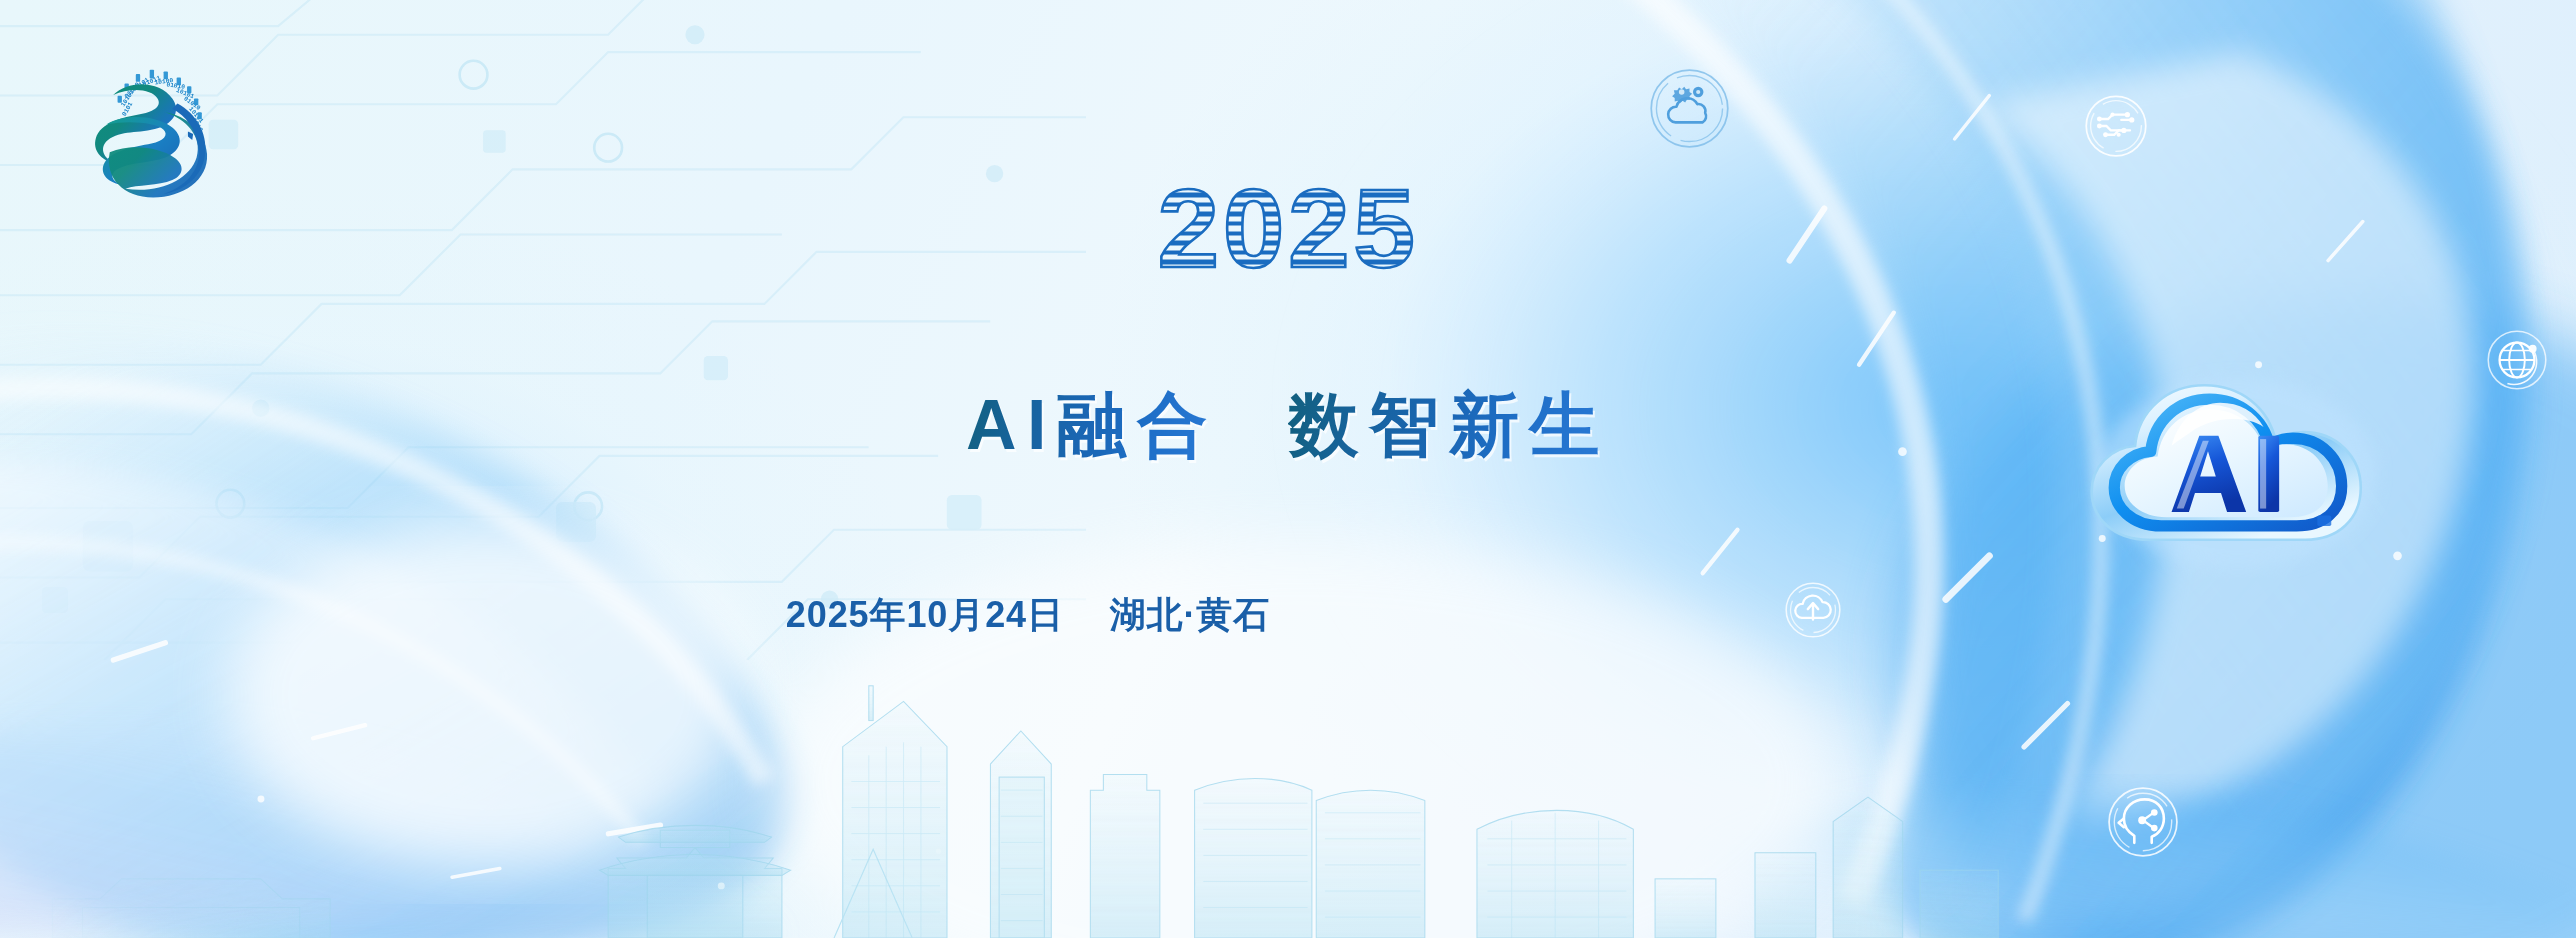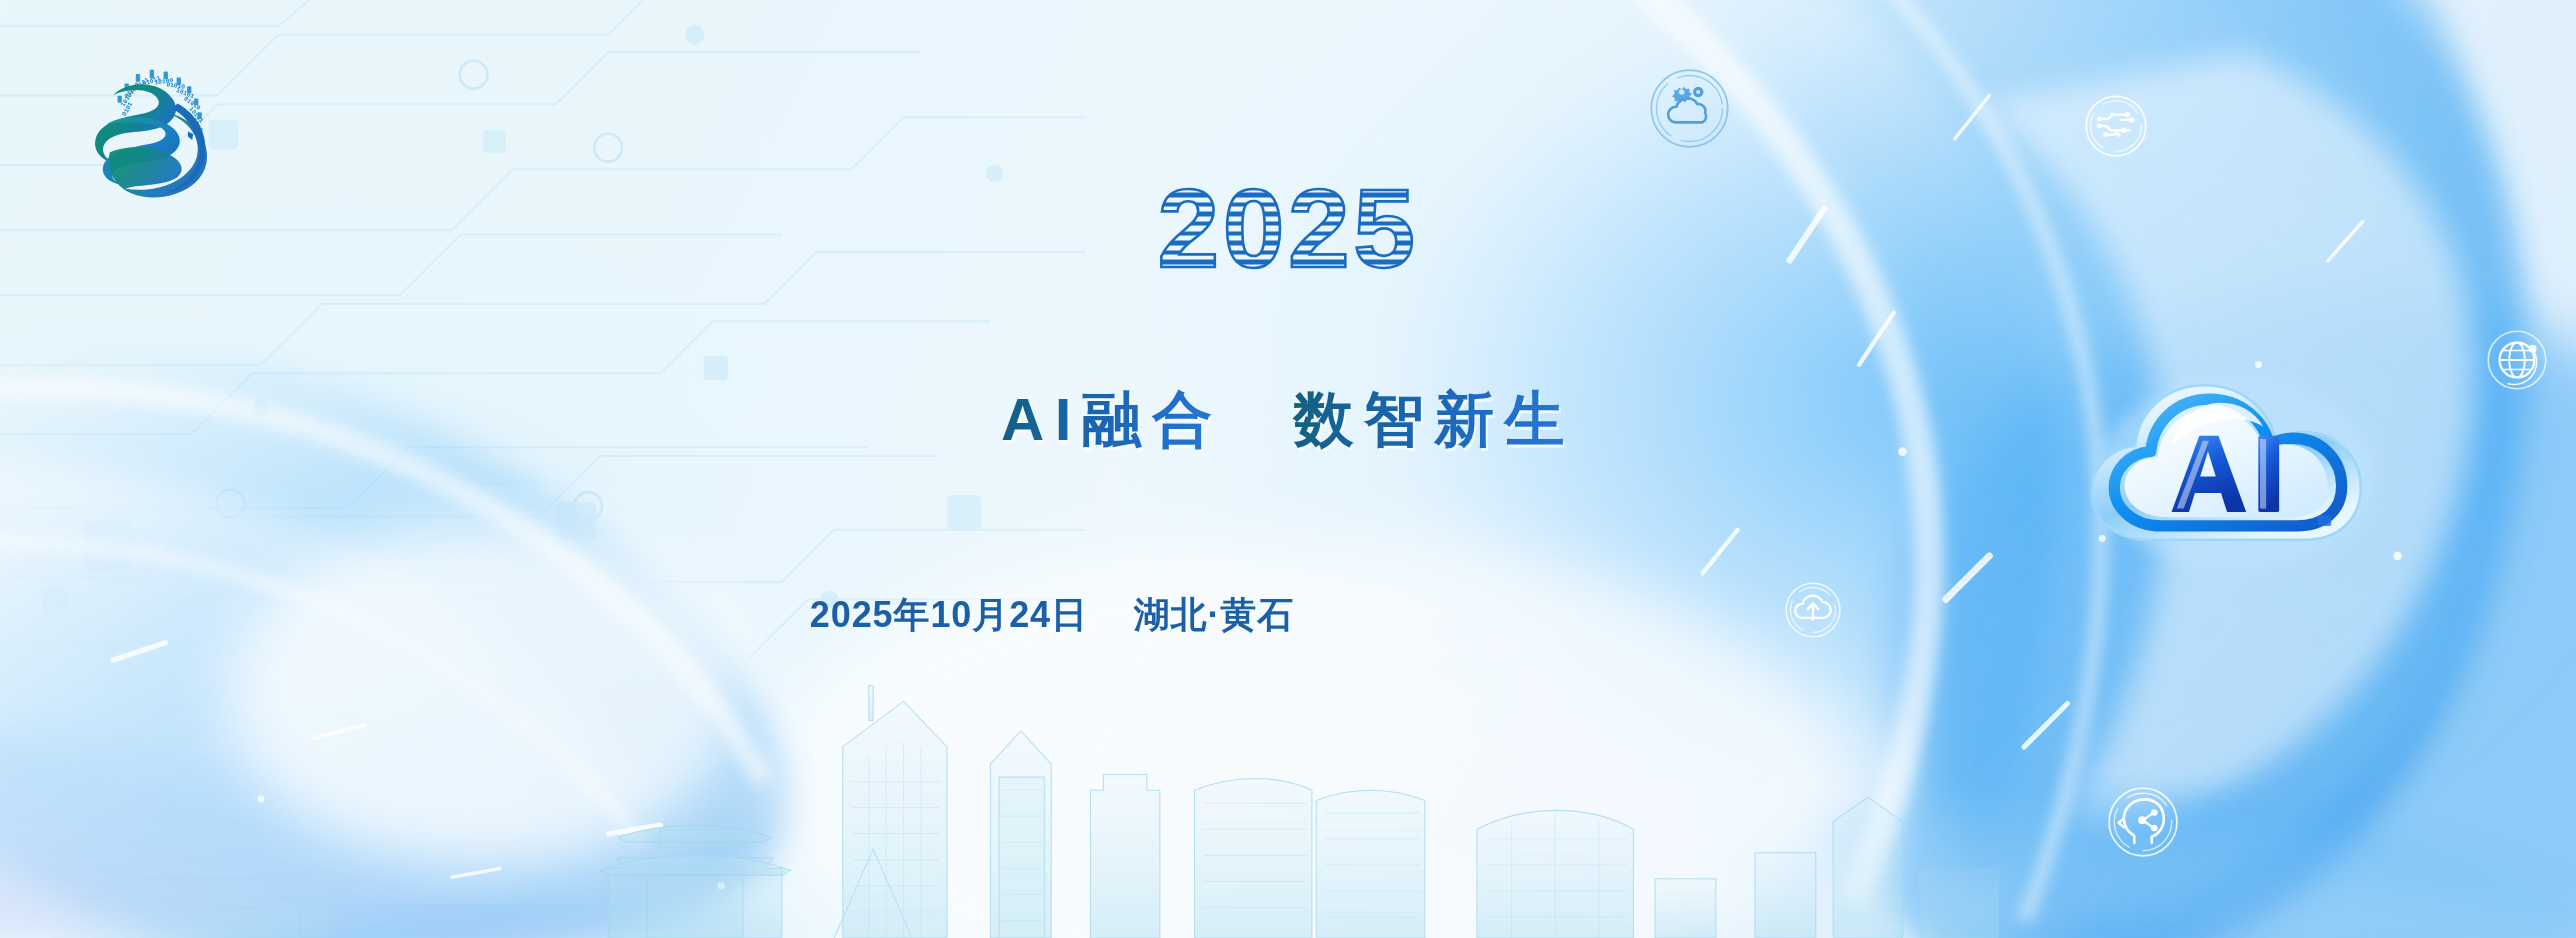--- a/index.html
+++ b/index.html
@@ -67,35 +67,34 @@
     font-family:"Liberation Sans","DejaVu Sans",sans-serif;
   }
 
   
   .slogan{
     position:absolute;left:0;top:382px;width:2576px;text-align:center;
     white-space:nowrap;
   }
   .slogan-text{
     display:inline-block;
-    font-size:60px;font-weight:700;letter-spacing:10.4px;
+    font-size:70px;font-weight:700;letter-spacing:10.4px;
     line-height:1.25;
     background:linear-gradient(100deg,#12607e 0%,#17639c 22%,#1a66b4 48%,#1f6fc8 72%,#2a7ad6 100%);
     -webkit-background-clip:text;background-clip:text;
     color:transparent;
     font-family:"Liberation Sans","DejaVu Sans",sans-serif;
     filter:drop-shadow(2.6px 3.5px 0 rgba(255,255,255,.7));
   }
   .slogan-gap{display:inline-block;width:63px;}
 
   
   .datebar{
     position:absolute;left:0;top:591px;width:2056px;text-align:center;
     white-space:nowrap;
-    margin-left:24px;
   }
   .datebar span{
     font-size:36px;font-weight:600;letter-spacing:0.9px;color:#1a5fa8;
     font-family:"Liberation Sans","DejaVu Sans",sans-serif;
   }
   .date-gap{display:inline-block;width:38px;}
 
   
   .ai-cloud{position:absolute;left:2081px;top:361px;width:313px;height:217px;}
   .ai-cloud svg{width:100%;height:100%;display:block;}

